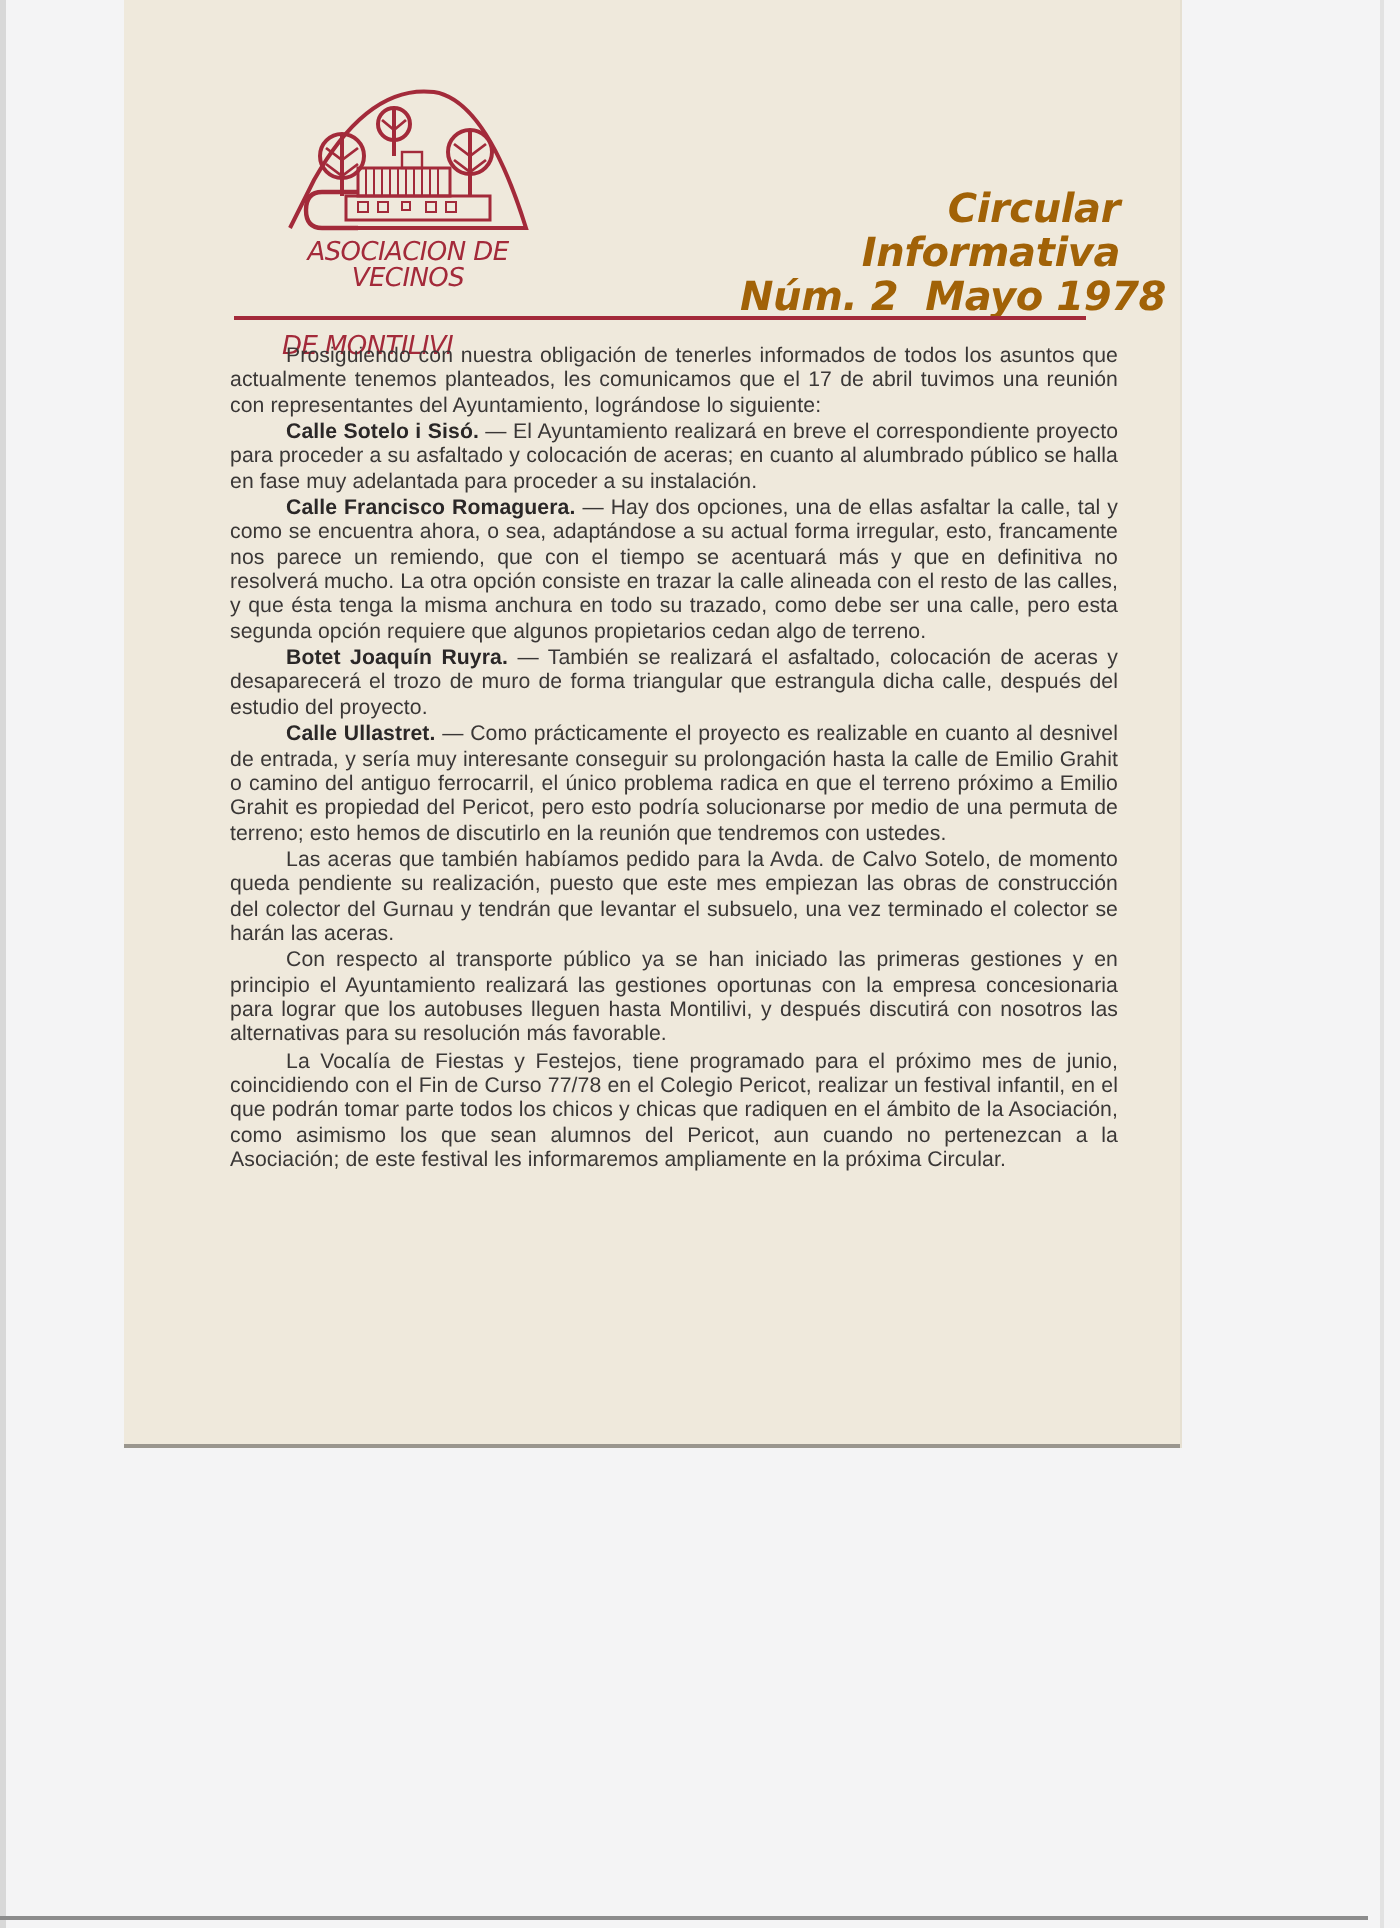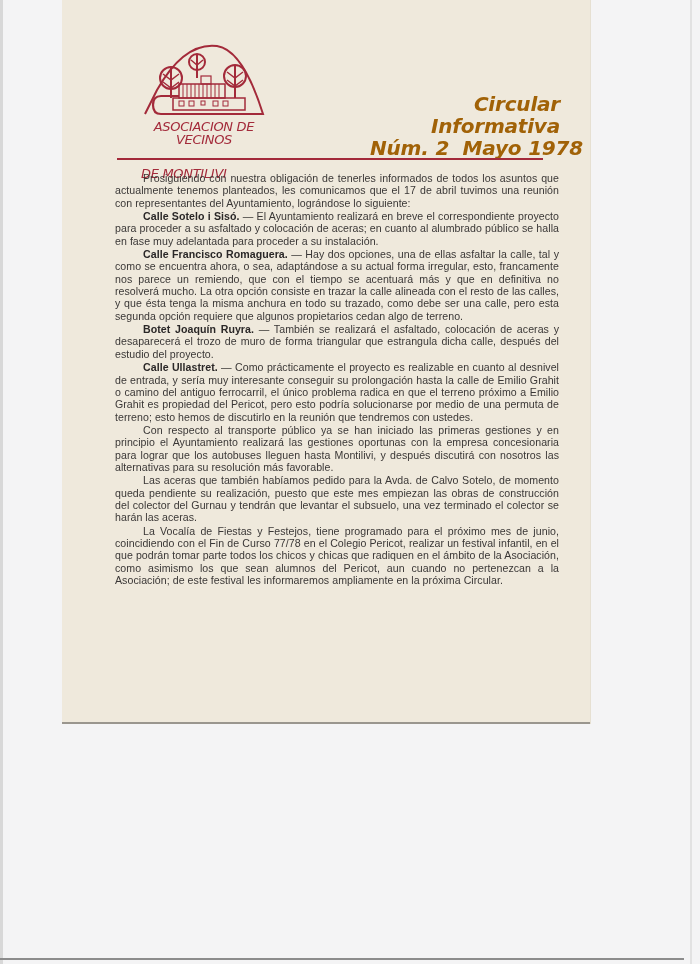--- a/index.html
+++ b/index.html
@@ -109,18 +109,18 @@
   </div>
 
   <div class="rule"></div>
 
   <div class="body-text">
     <p><span>Prosiguiendo con nuestra obligación de tenerles informados de todos los asuntos que actualmente tenemos planteados, les comunicamos que el 17 de abril tuvimos una reunión con representantes del Ayuntamiento, lográndose lo siguiente:</span></p>
     <p><b>Calle Sotelo i Sisó.</b><span> — El Ayuntamiento realizará en breve el correspondiente proyecto para proceder a su asfaltado y colocación de aceras; en cuanto al alumbrado público se halla en fase muy adelantada para proceder a su instalación.</span></p>
     <p><b>Calle Francisco Romaguera.</b><span> — Hay dos opciones, una de ellas asfaltar la calle, tal y como se encuentra ahora, o sea, adaptándose a su actual forma irregular, esto, francamente nos parece un remiendo, que con el tiempo se acentuará más y que en definitiva no resolverá mucho. La otra opción consiste en trazar la calle alineada con el resto de las calles, y que ésta tenga la misma anchura en todo su trazado, como debe ser una calle, pero esta segunda opción requiere que algunos propietarios cedan algo de terreno.</span></p>
     <p><b>Botet Joaquín Ruyra.</b><span> — También se realizará el asfaltado, colocación de aceras y desaparecerá el trozo de muro de forma triangular que estrangula dicha calle, después del estudio del proyecto.</span></p>
     <p><b>Calle Ullastret.</b><span> — Como prácticamente el proyecto es realizable en cuanto al desnivel de entrada, y sería muy interesante conseguir su prolongación hasta la calle de Emilio Grahit o camino del antiguo ferrocarril, el único problema radica en que el terreno próximo a Emilio Grahit es propiedad del Pericot, pero esto podría solucionarse por medio de una permuta de terreno; esto hemos de discutirlo en la reunión que tendremos con ustedes.</span></p>
+    <p><span>Las aceras que también habíamos pedido para la Avda. de Calvo Sotelo, de momento queda pendiente su realización, puesto que este mes empiezan las obras de construcción del colector del Gurnau y tendrán que levantar el subsuelo, una vez terminado el colector se harán las aceras.</span></p>
     <p><span>Con respecto al transporte público ya se han iniciado las primeras gestiones y en principio el Ayuntamiento realizará las gestiones oportunas con la empresa concesionaria para lograr que los autobuses lleguen hasta Montilivi, y después discutirá con nosotros las alternativas para su resolución más favorable.</span></p>
-    <p><span>Las aceras que también habíamos pedido para la Avda. de Calvo Sotelo, de momento queda pendiente su realización, puesto que este mes empiezan las obras de construcción del colector del Gurnau y tendrán que levantar el subsuelo, una vez terminado el colector se harán las aceras.</span></p>
     <p><span>La Vocalía de Fiestas y Festejos, tiene programado para el próximo mes de junio, coincidiendo con el Fin de Curso 77/78 en el Colegio Pericot, realizar un festival infantil, en el que podrán tomar parte todos los chicos y chicas que radiquen en el ámbito de la Asociación, como asimismo los que sean alumnos del Pericot, aun cuando no pertenezcan a la Asociación; de este festival les informaremos ampliamente en la próxima Circular.</span></p>
   </div>
 
 </div>
 
 </body></html>

